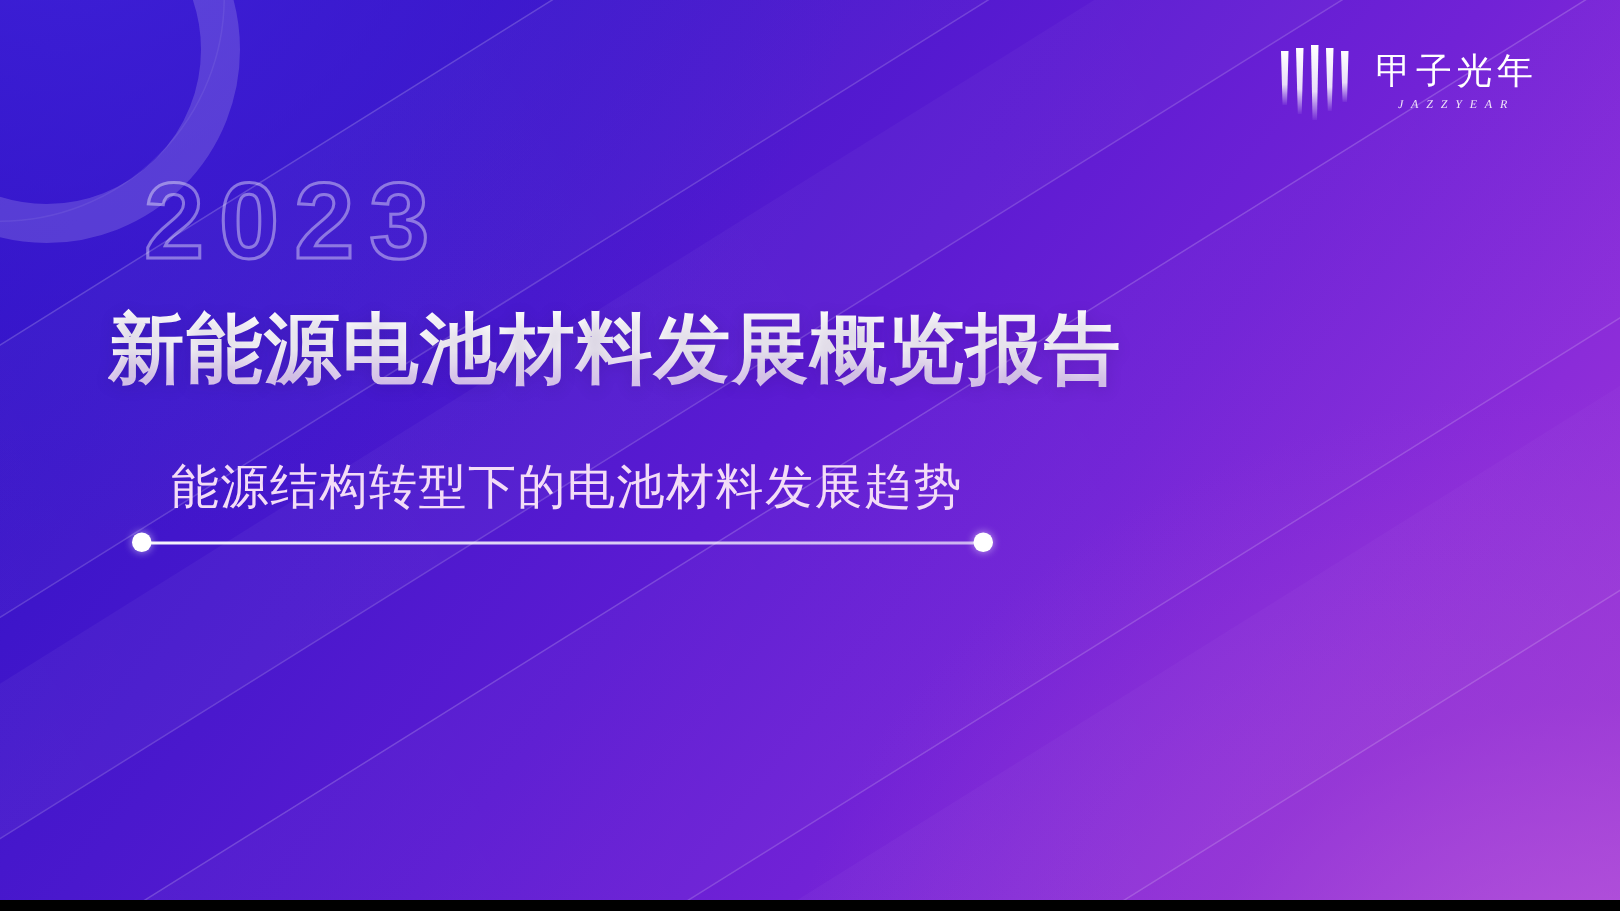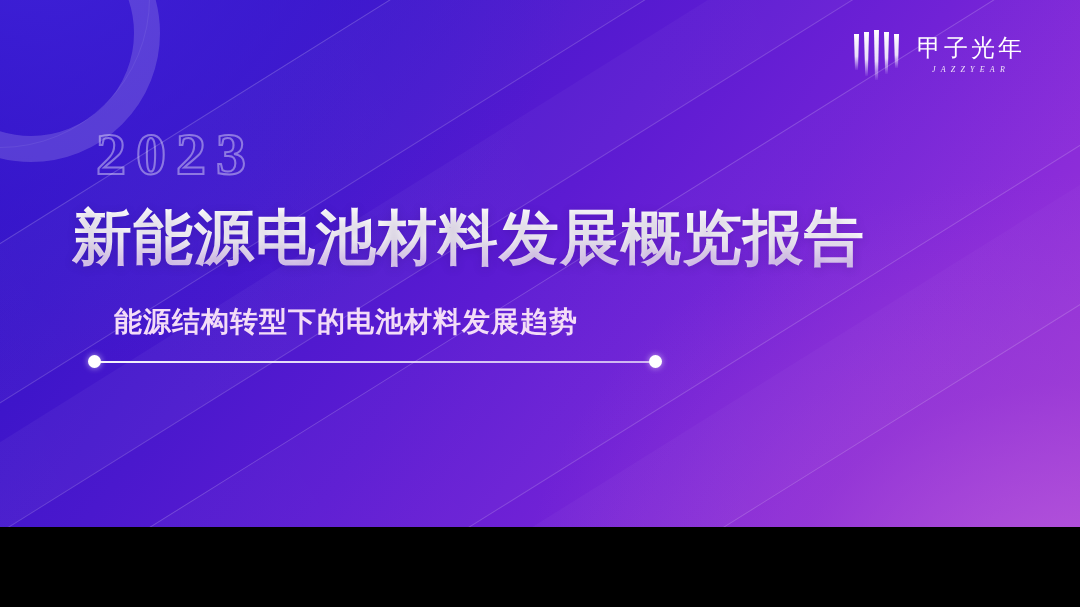--- a/index.html
+++ b/index.html
@@ -1,20 +1,20 @@
 <!DOCTYPE html>
 <html><head>
 <meta charset="utf-8">
 <style>
   * { margin:0; padding:0; box-sizing:border-box; }
   html,body { width:1080px; height:607px; overflow:hidden; background:#000; }
 
   .slide{
     position:relative;
-    width:1080px; height:527px;
+    width:1080px; height:600px;
     overflow:hidden;
     font-family:"Liberation Sans","DejaVu Sans",sans-serif;
     background:
       radial-gradient(ellipse 900px 700px at 100% 115%, rgba(191,98,220,0.75) 0%, rgba(160,70,210,0.38) 32%, rgba(120,40,200,0.0) 62%),
       radial-gradient(ellipse 780px 620px at 3% -12%, rgba(63,33,216,0.95) 0%, rgba(60,30,210,0.45) 40%, rgba(60,30,210,0) 70%),
       linear-gradient(128deg, #2b0fc4 0%, #3a14c9 18%, #4a18cd 33%, #5c1bd2 48%, #7122d6 64%, #8b2cd9 80%, #a23ad9 100%);
     padding-left: 34px;
   }
 
   
@@ -51,53 +51,53 @@
     left:-150px; top:-152px;
     width:300px; height:300px;
     border-radius:50%;
     border:1px solid rgba(255,255,255,0.07);
     pointer-events:none;
   }
 
   
   .year{
     position:absolute;
-    left:96px; top:124px;
-    font-size:60px;
+    left:96px; top:112px;
+    font-size:72px;
     font-weight:700;
     letter-spacing:10px;
     line-height:1;
     color:transparent;
     -webkit-text-stroke:2px rgba(255,255,255,0.40);
-    font-family:Liberation Serif, serif;
+    font-family:Liberation Sans, sans-serif;
     user-select:none;
   }
 
   
   .title{
     position:absolute;
     left:72px; top:204px;
-    font-size:60px;
+    font-size:51px;
     font-weight:700;
     letter-spacing:1px;
     line-height:1.12;
     white-space:nowrap;
     background:linear-gradient(180deg,#ffffff 0%,#ffffff 52%,#e7d6f6 82%,#d6c2ee 100%);
     -webkit-background-clip:text;
     background-clip:text;
     color:transparent;
     text-shadow:0 2px 10px rgba(40,0,90,0.18);
   }
 
   
   .subtitle{
     position:absolute;
     left:114px; top:303px;
-    font-size:28px;
-    font-weight:700;
+    font-size:32px;
+    font-weight:400;
     letter-spacing:1px;
     color:#f3dcf7;
     white-space:nowrap;
     text-align:right;
   }
 
   
   .divider{
     position:absolute;
     left:88px; top:355px;

